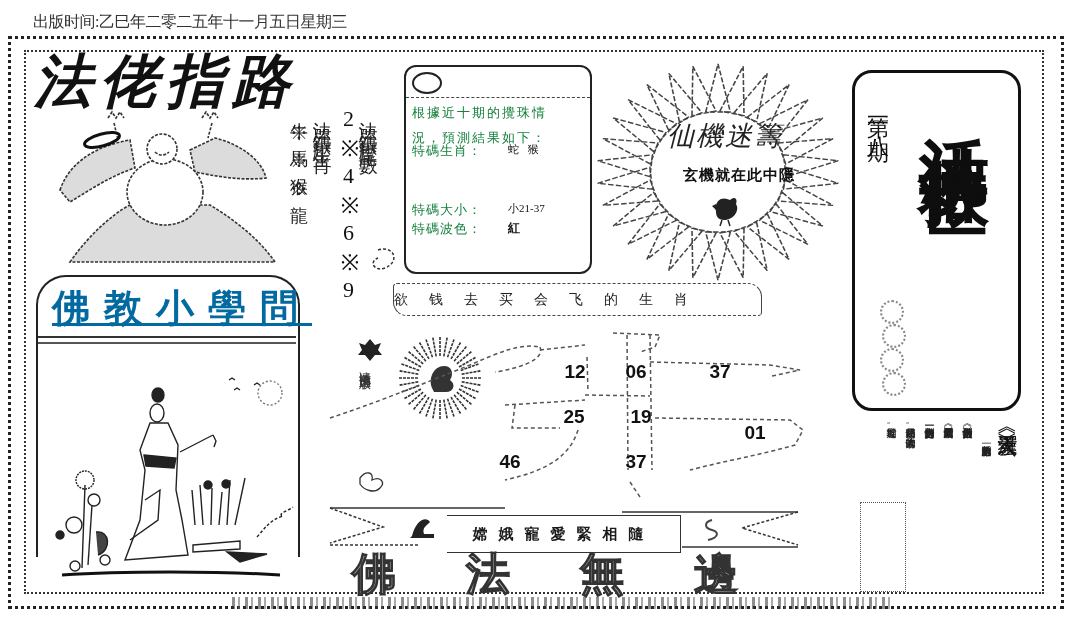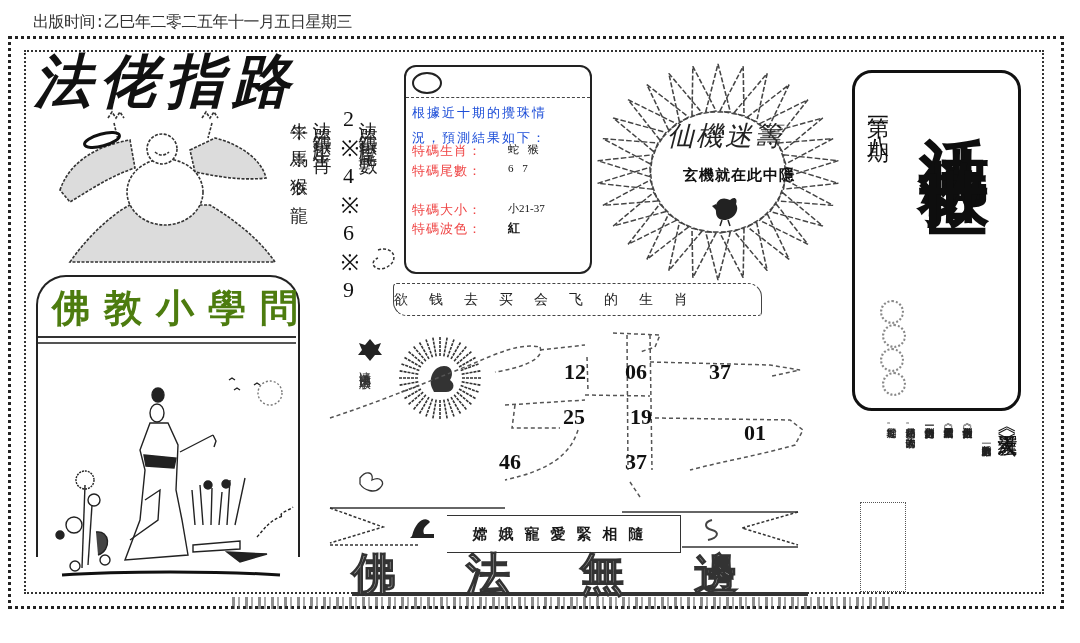--- a/index.html
+++ b/index.html
@@ -6,79 +6,79 @@
   body {
     width:1080px; height:643px; position:relative; overflow:hidden;
     background:#ffffff; color:#1a1a1a;
     font-family:"DejaVu Serif", serif;
   }
   .abs { position:absolute; }
   .vcol { writing-mode:vertical-rl; text-orientation:upright; white-space:nowrap; }
   .vmix { writing-mode:vertical-rl; text-orientation:mixed; }
   #publish-time {
     left:33px; top:12px; font-size:16px; color:#333;
-    font-family:Liberation Mono, monospace; letter-spacing:-0.5px;text-align:right;
+    font-family:Liberation Serif, serif; letter-spacing:-0.5px;text-align:right;
   }
   #border-outer { left:8px; top:36px; width:1050px; height:567px; border:3px dotted #222; }
   #border-inner { left:24px; top:50px; width:1016px; height:540px; border:2px dotted #333; }
   #art { left:0; top:0; width:1080px; height:643px; pointer-events:none; }
 
   #title-left { left:34px; top:46px; font-size:58px; font-weight:bold; letter-spacing:8px; line-height:70px; color:#111; font-style:italic; }
   .col-label { font-size:19px; letter-spacing:7px; color:#222; line-height:22px; }
   .col-digits { font-size:22px; letter-spacing:1px; color:#111; line-height:24px; font-family:"Liberation Serif", serif; }
   .col-zodiac { font-size:18px; letter-spacing:5px; color:#222; line-height:22px; }
 
   #pred-box {
     left:404px; top:65px; width:184px; height:205px;
     border:2px solid #222; border-radius:12px;
   }
   #pred-head { left:0; top:0; width:184px; height:30px; border-bottom:1.5px dashed #444; }
   #pred-oval { left:6px; top:5px; width:26px; height:18px; border:2px solid #222; border-radius:50%; }
-  .pred-line { position:absolute; left:6px; font-size:13px; color:#1d4ed8; letter-spacing:2px; white-space:nowrap; }
+  .pred-line { position:absolute; left:6px; font-size:13px; color:#15803d; letter-spacing:2px; white-space:nowrap; }
   .pred-row { position:absolute; left:6px; width:176px; height:18px; font-size:13px; white-space:nowrap; }
-  .pred-label { position:absolute; left:0; color:#ef4444; letter-spacing:1px; }
+  .pred-label { position:absolute; left:0; color:#15803d; letter-spacing:1px; }
   .pred-value { position:absolute; left:96px; color:#111; font-family:"Liberation Serif", serif; font-size:11px; word-spacing:6px; }
 
   #burst-title { left:650px; top:118px; width:150px; text-align:center; font-size:27px; font-style:italic; color:#222; letter-spacing:2px; }
   #burst-sub { left:655px; top:166px; width:140px; text-align:right; font-size:15px; font-weight:bold; color:#111; letter-spacing:1px; }
 
   #mast-box { left:852px; top:70px; width:163px; height:335px; border:3px solid #111; border-radius:20px; }
   #mast-issue { left:866px; top:100px; font-size:22px; letter-spacing:6px; color:#111; line-height:24px; }
   #mast-title { left:912px; top:82px; font-size:70px; font-weight:bold; letter-spacing:10px; line-height:86px; color:#0e0e0e; }
   .stipple { width:20px; height:20px; border-radius:50%; border:2px dotted #888; }
 
   #banner {
     left:393px; top:283px; width:367px; height:31px;
     border-top:1.5px dashed #444; border-bottom:1.5px dashed #444;
     border-left:1.5px solid #444; border-right:1.5px solid #444;
     border-radius:4px 14px 4px 14px;
     text-align:left; line-height:31px; font-size:14px; letter-spacing:21px; color:#222;
   }
   #side-note { left:358px; top:362px; font-size:12px; letter-spacing:1px; color:#333; line-height:14px; }
-  .num { position:absolute; transform:translate(-50%,-50%); font-size:22px; font-weight:bold; font-family:Liberation Serif, serif; color:#111; }
+  .num { position:absolute; transform:translate(-50%,-50%); font-size:19px; font-weight:bold; font-family:Liberation Sans, sans-serif; color:#111; }
 
   #ribbon-box {
     left:447px; top:515px; width:233px; height:36px;
     border-top:1.5px solid #333; border-bottom:1.5px solid #333; border-right:1.5px solid #333;
     text-align:center; line-height:36px; font-size:15px; font-weight:bold; letter-spacing:11px; color:#1a1a1a;
   }
   #footer-title {
     left:352px; top:550px; font-size:44px; font-weight:bold; letter-spacing:70px; color:#bdbdbd;
-    -webkit-text-stroke:1.2px #333; line-height:48px; white-space:nowrap;text-decoration:underline;
+    -webkit-text-stroke:1.2px #333; line-height:48px; white-space:nowrap;
   }
   #bottom-strip {
     left:232px; top:597px; width:660px; height:12px; opacity:.55;
     background:repeating-linear-gradient(90deg,#333 0 3px,transparent 3px 6px,#666 6px 8px,transparent 8px 13px);
   }
 
   #lb-panel {
     left:36px; top:275px; width:260px; height:280px;
     border:2px solid #222; border-bottom:none; border-radius:30px 30px 0 0;
   }
-  #lb-title { left:52px; top:286px; font-size:38px; font-weight:bold; letter-spacing:14px; color:#4d7c0f; line-height:44px; white-space:nowrap; }
+  #lb-title { left:52px; top:286px; font-size:38px; font-weight:bold; letter-spacing:14px; color:#0369a1; line-height:44px; white-space:nowrap;text-decoration:underline; }
   #lb-rule { left:38px; top:336px; width:258px; height:4px; border-top:2px solid #333; border-bottom:2px solid #555; }
 
   #announce { left:866px; top:420px; width:154px; height:130px; font-size:10px; line-height:19px; color:#222; }
   #announce .c0 { font-size:20px; line-height:24px; color:#111; }
   #announce .c1 { padding-top:18px; }
   #announce .c6 { margin-left:12px; }
   #mini-img { left:860px; top:502px; width:44px; height:88px; border:1px dotted #555; }
 </style>
 </head>
 <body>
@@ -261,24 +261,20 @@
 <div id="pred-box" class="abs">
   <div id="pred-head" class="abs">
     <div id="pred-oval" class="abs"></div>
   </div>
   <div class="pred-line" style="top:37px;">根據近十期的攪珠情</div>
   <div class="pred-line" style="top:62px;">況，預測結果如下：</div>
   <div class="pred-row" style="top:75px;">
     <span class="pred-label">特碼生肖：</span>
     <span class="pred-value">蛇 猴</span>
   </div>
-  <div class="pred-row" style="top:95px;">
-    <span class="pred-label">特碼尾數：</span>
-    <span class="pred-value">6 7</span>
-  </div>
   <div class="pred-row" style="top:134px;">
     <span class="pred-label">特碼大小：</span>
     <span class="pred-value">小21-37</span>
   </div>
   <div class="pred-row" style="top:153px;">
     <span class="pred-label">特碼波色：</span>
     <span class="pred-value" style="font-size:12px; font-weight:bold;">紅</span>
   </div>
 </div>
 

